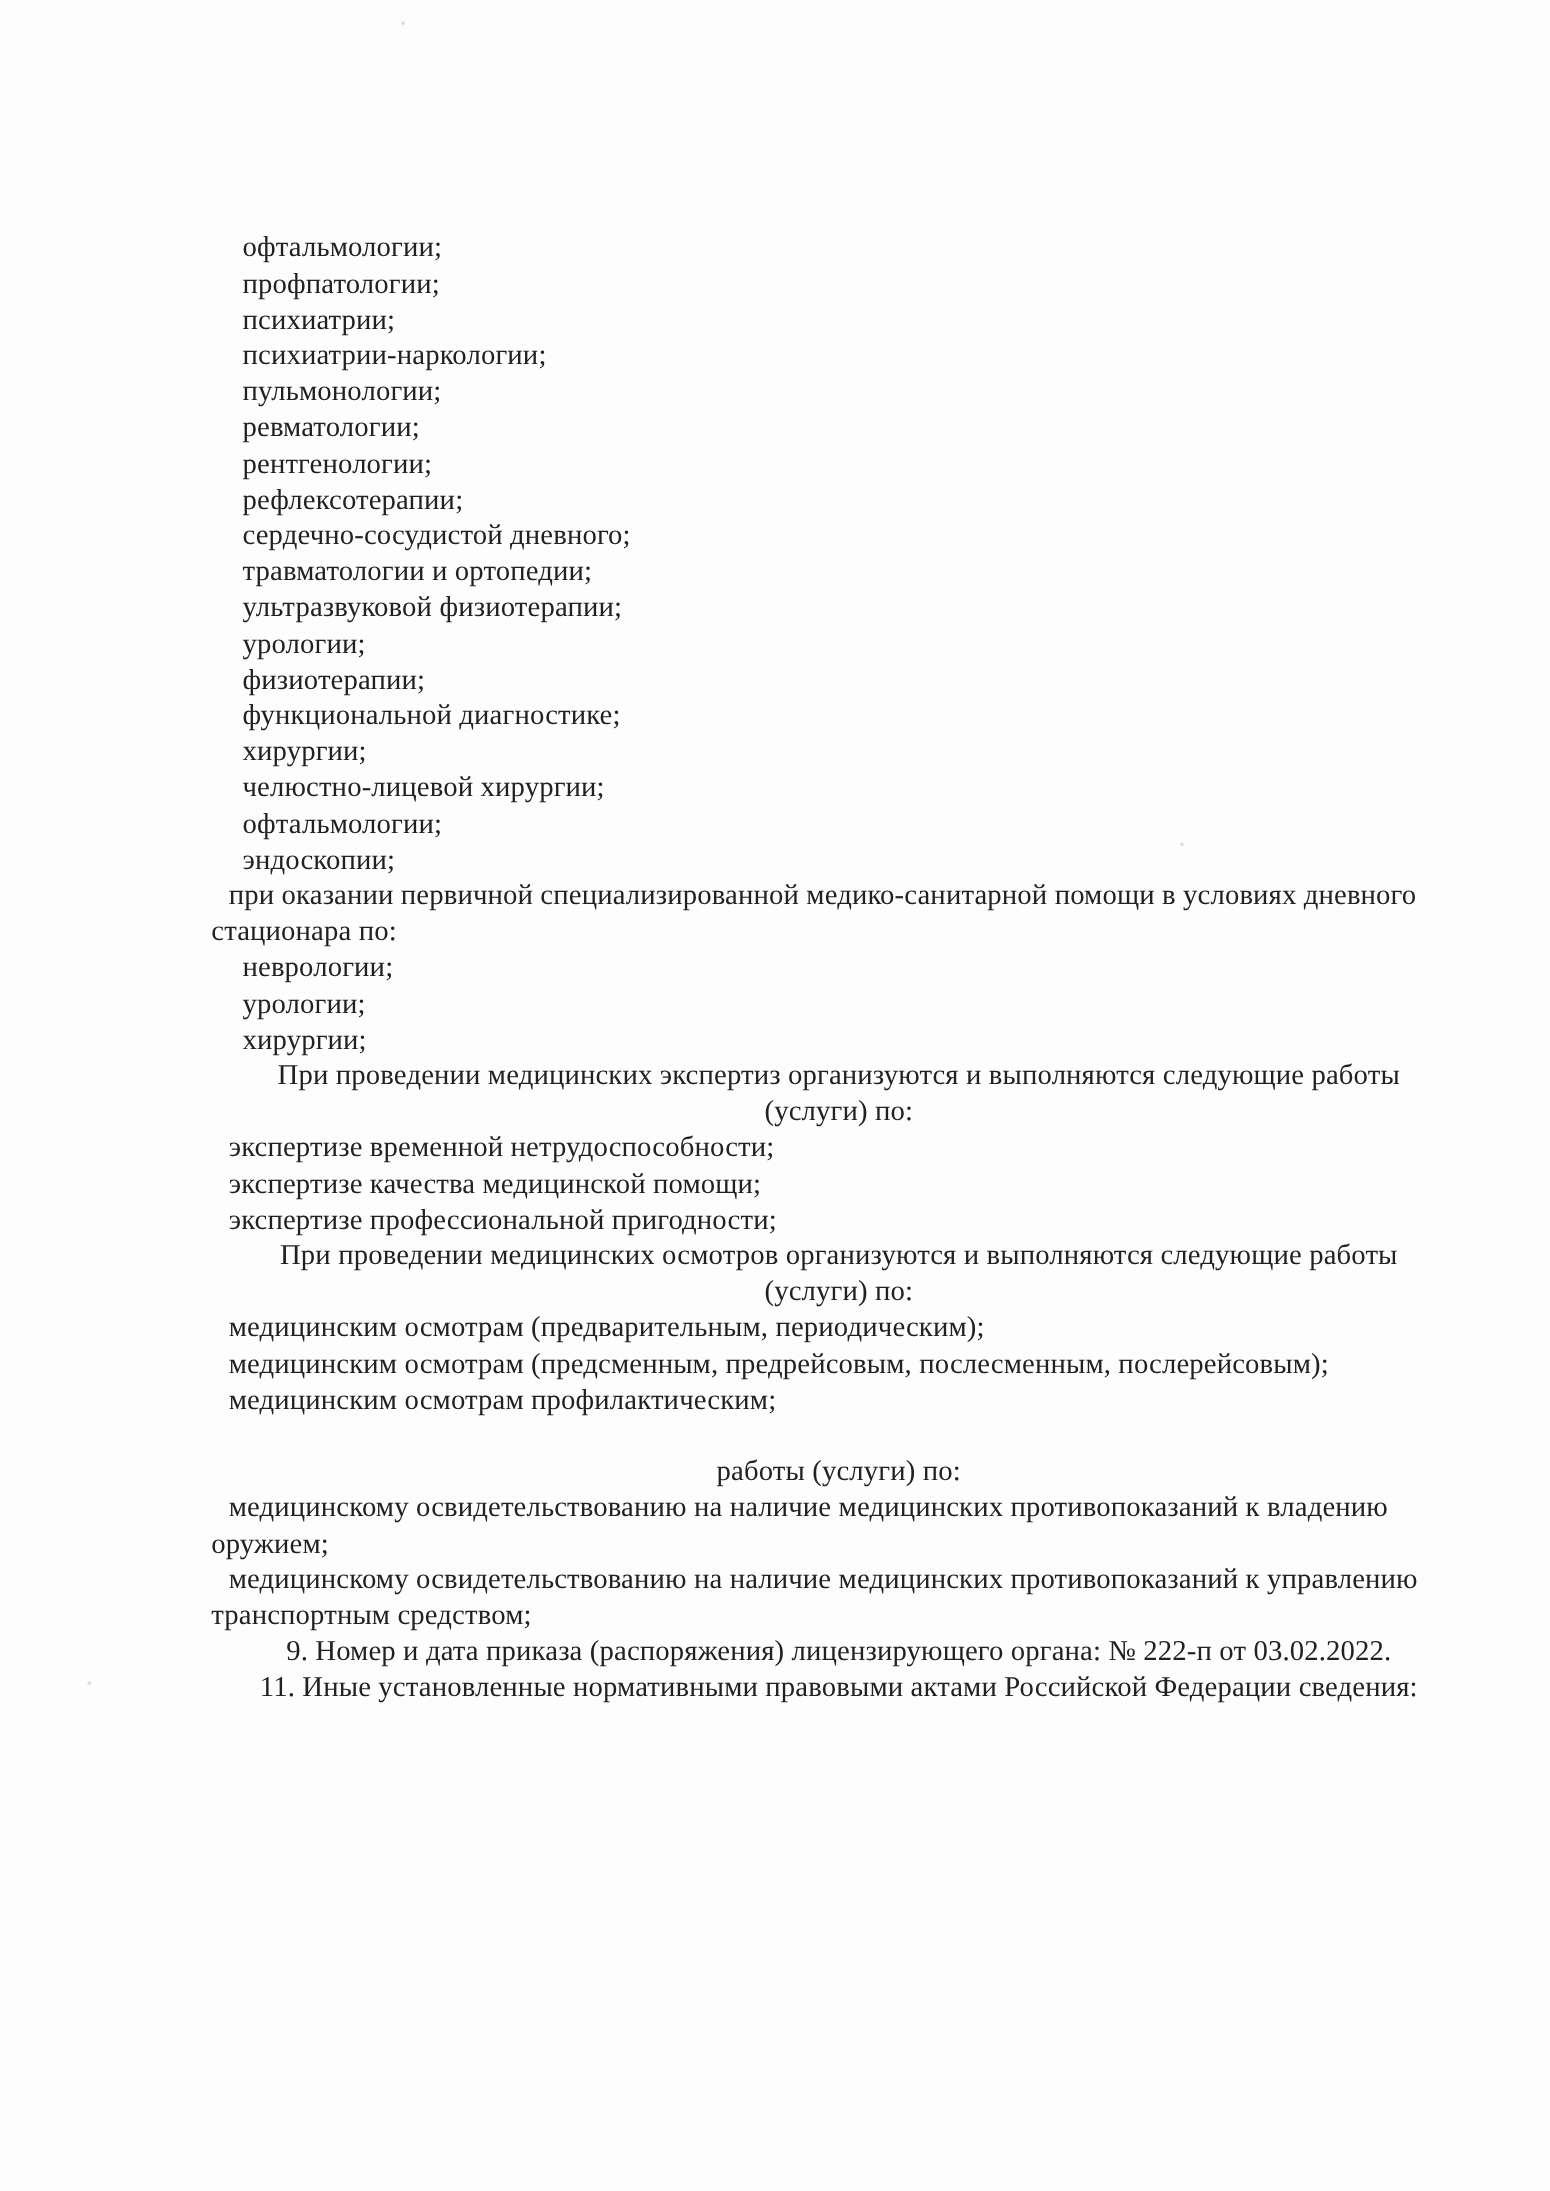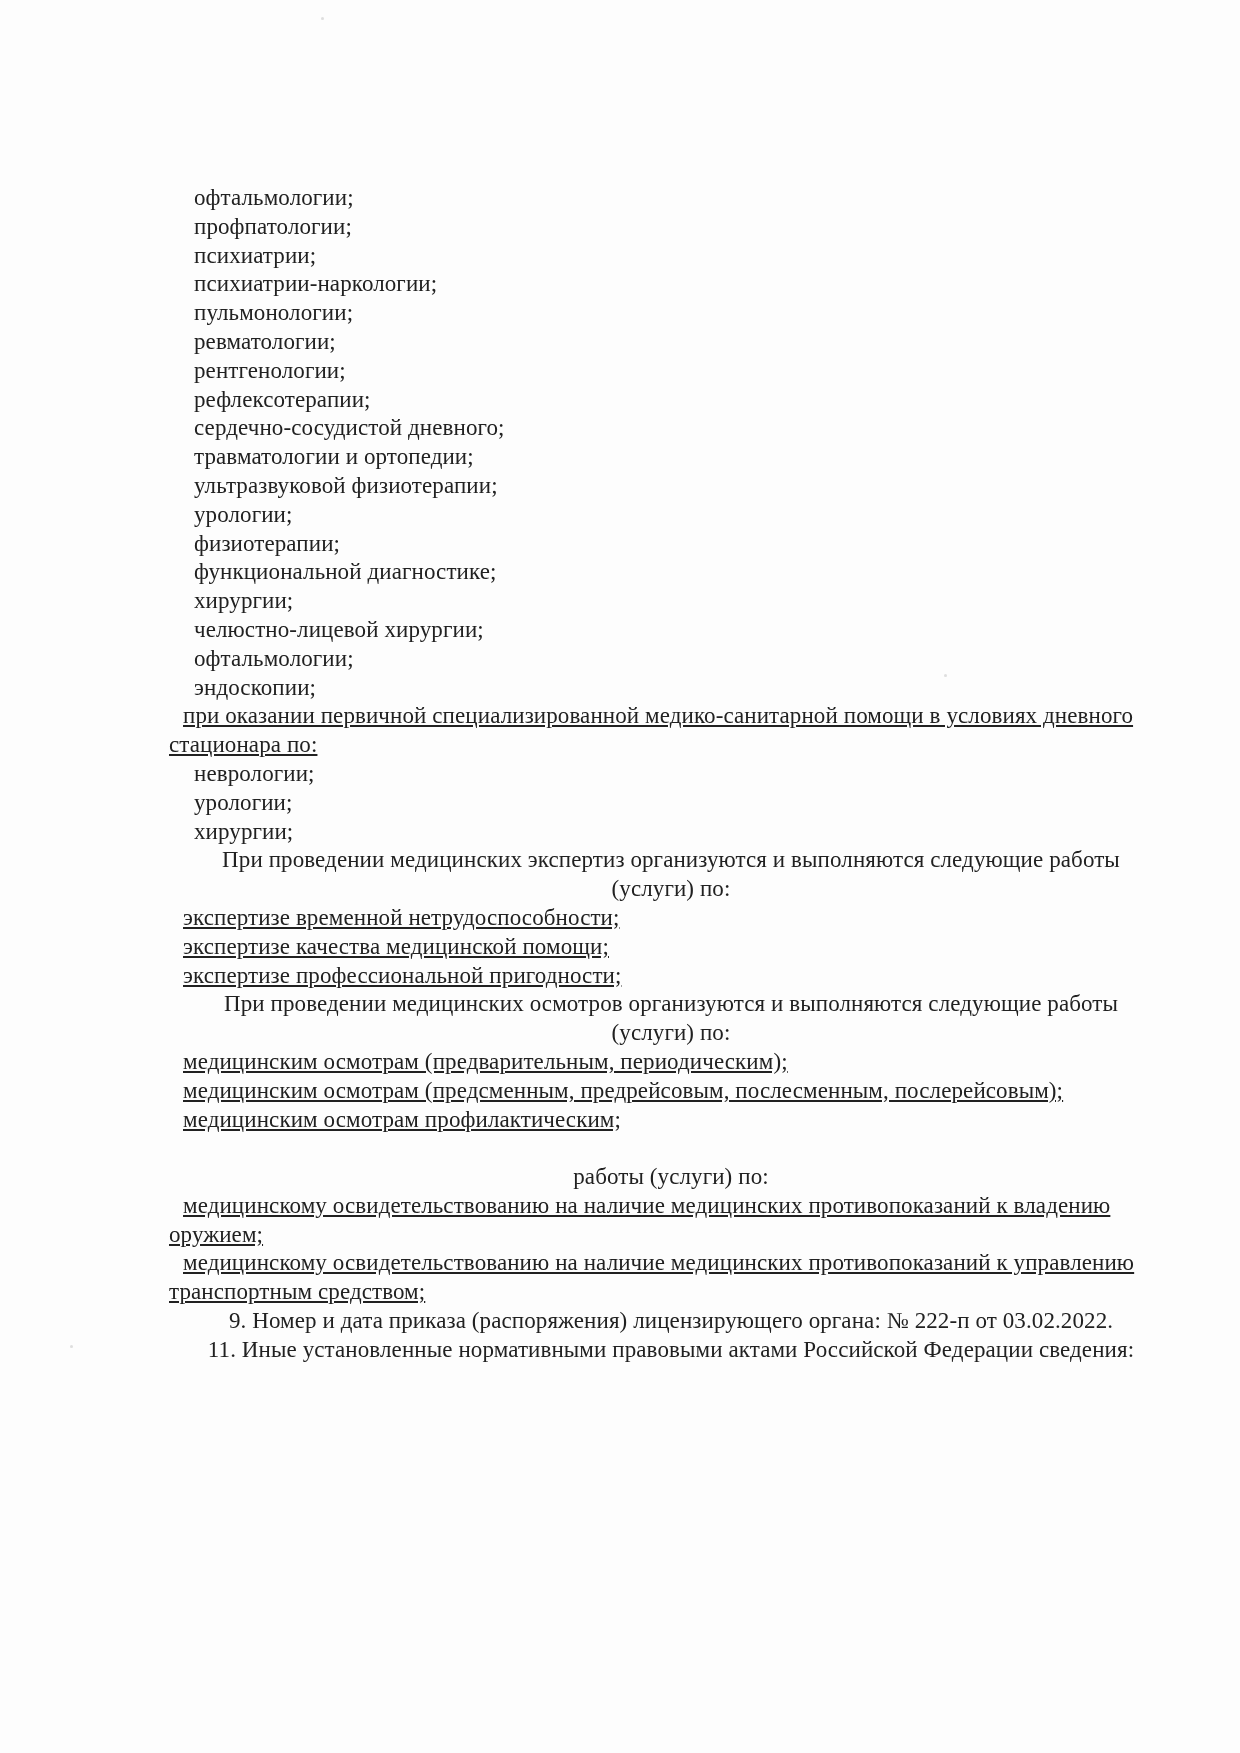--- a/index.html
+++ b/index.html
@@ -23,21 +23,21 @@
     top: 184px;
     width: 1004px;
     color: #212121;
     font-family: "Liberation Serif", "DejaVu Serif", serif;
     font-size: 23px;
     line-height: 28.8px;
     letter-spacing: 0.1px;
   }
   .doc p.line { margin: 0; padding: 0; }
   .doc .item  { text-indent: 25px; }  
-  .doc .hang  { text-indent: 14px; text-decoration: underline; }  
+  .doc .hang  { text-indent: 14px; }  
   .doc .flush { text-indent: 0; text-align: center; }     
   .doc .spaced { margin-top: 28.8px; } 
 </style>
 </head>
 <body>
 
 <div class="page">
   <div class="speck" style="left:321px; top:17px;  width:3px; height:3px;"></div>
   <div class="speck" style="left:944px; top:674px; width:3px; height:3px;"></div>
   <div class="speck" style="left:70px;  top:1345px;width:3px; height:3px;"></div>

